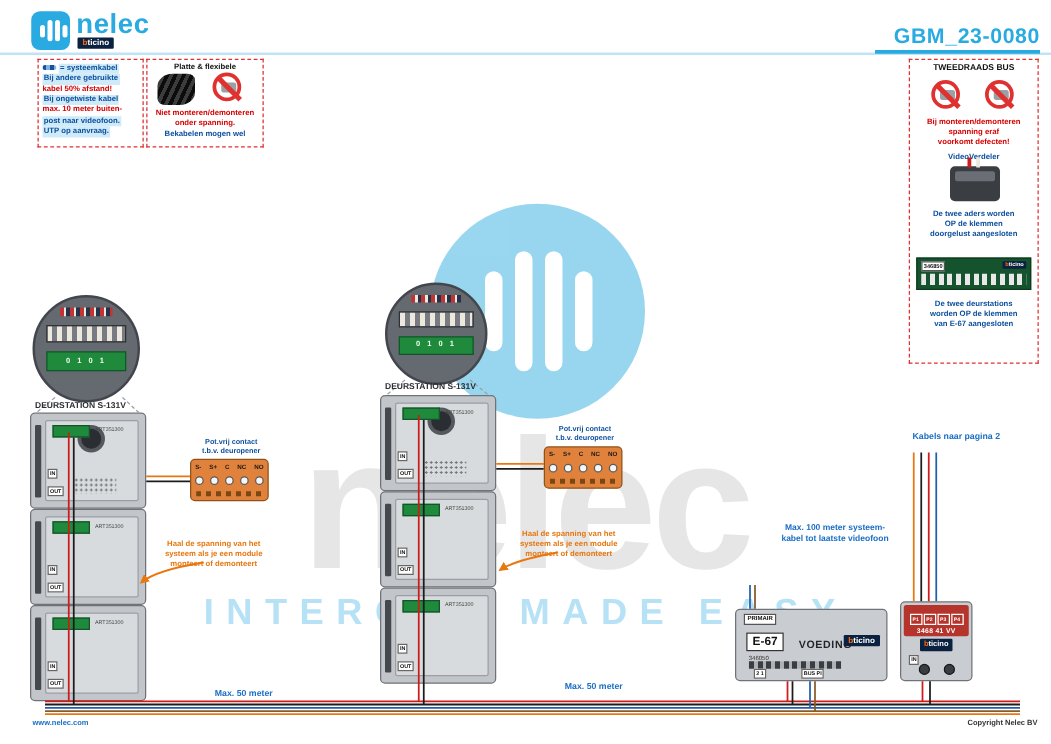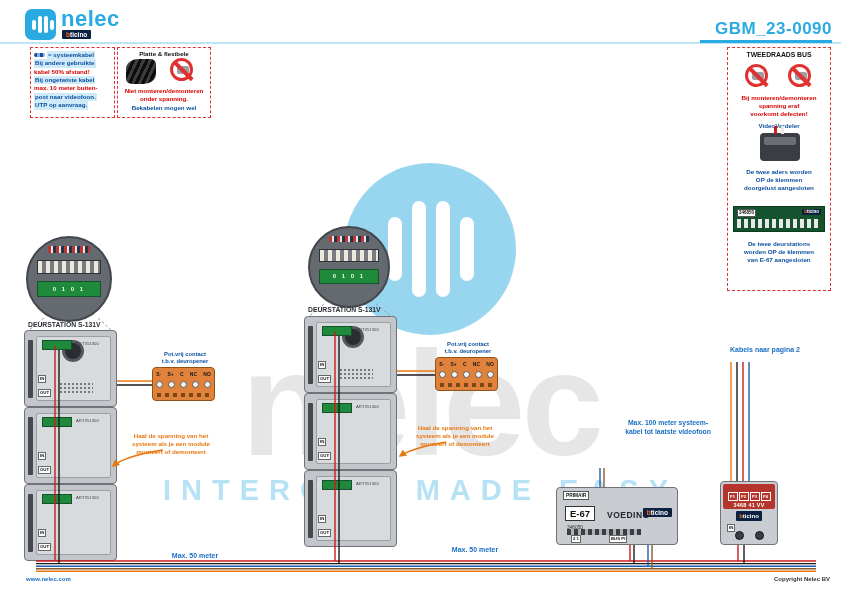--- a/index.html
+++ b/index.html
@@ -126,21 +126,21 @@
   .conn-cap { position:absolute; width:78px; text-align:center; font-size:5.8px; font-weight:bold;
               color:#0b4f9e; line-height:1.25; z-index:5; }
 
   
   .onote { position:absolute; width:98px; text-align:center; font-size:6.2px; font-weight:bold;
            color:var(--orange,#e8770f); line-height:1.3; z-index:5; }
   .bnote { position:absolute; font-weight:bold; color:var(--blue_text,#1a6fc4); z-index:5;
            text-align:center; line-height:1.35; }
 
   
-  .psu { position:absolute; left:556px; top:487px; width:122px; height:58px; background:#c9ccd0;
+  .psu { position:absolute; left:588px; top:487px; width:122px; height:58px; background:#c9ccd0;
          border:1.5px solid #6f7377; border-radius:4px; z-index:3;padding-left:16px; }
   .psu-primair { position:absolute; left:6px; top:3px; background:#fff; border:1px solid #555;
                  font-size:4.8px; font-weight:bold; padding:0 2px; line-height:7px; color:#111; }
   .psu-model { position:absolute; left:8px; top:18px; background:#fff; border:1px solid #333;
                font-size:9.5px; font-weight:bold; padding:1px 4px; color:#111; }
   .psu-name { position:absolute; left:50px; top:22px; font-size:8.5px; font-weight:bold; color:#23262a;
               letter-spacing:.5px; }
   .psu-bt { position:absolute; right:5px; top:20px; font-size:6.5px; }
   .psu-art { position:absolute; left:10px; top:37px; font-size:4.8px; color:#333; }
   .psu-pins { position:absolute; left:10px; bottom:9px; width:74px; height:6px;
@@ -190,21 +190,21 @@
   <div class="logo-sq">
     <i style="left:7px;top:11px;height:10px;"></i>
     <i style="left:13px;top:7px;height:17px;"></i>
     <i style="left:19px;top:7px;height:17px;"></i>
     <i style="left:25px;top:11px;height:10px;"></i>
   </div>
   <div class="logo-word">nelec</div>
   <div class="logo-sub">
     <span class="btchip"><span class="bb">b</span><span>ticino</span></span>
   </div>
-  <div class="doc-id">GBM_23-0090</div>
+  <div class="doc-id">GBM_23-0080</div>
   <div class="rule-light"></div>
   <div class="rule-accent"></div>
 
   <div class="dashbox wb1">
     <div><span class="legend-chip"></span><span class="hl">= systeemkabel</span></div>
     <div class="hl">Bij andere gebruikte</div>
     <div class="em">kabel 50% afstand!</div>
     <div class="hl">Bij ongetwiste kabel</div>
     <div class="em">max. 10 meter buiten-</div>
     <div class="hl">post naar videofoon.</div>

